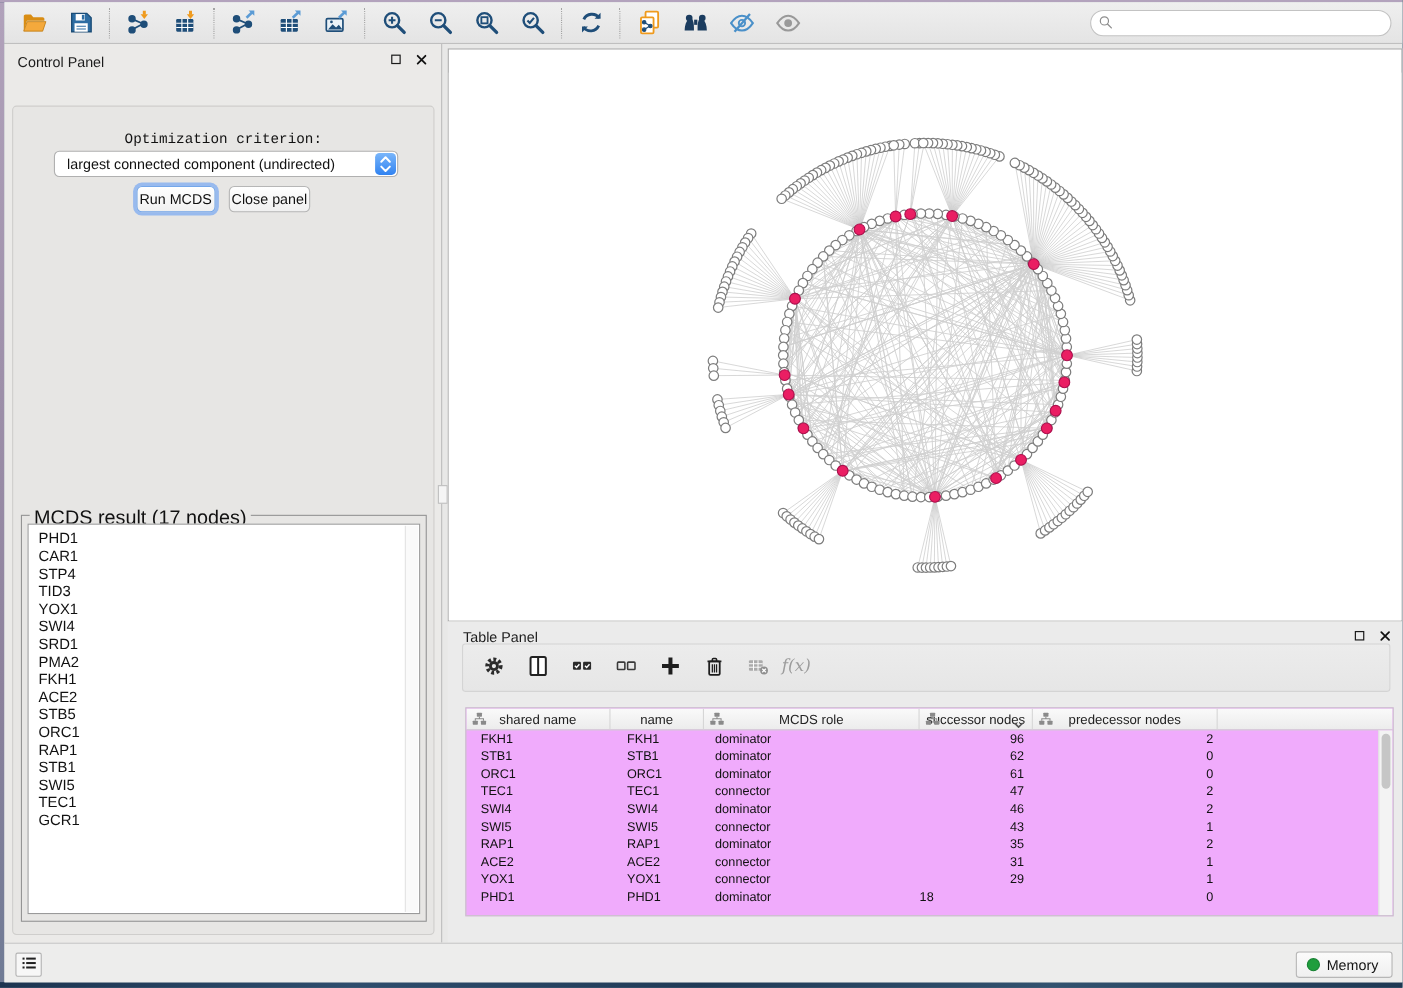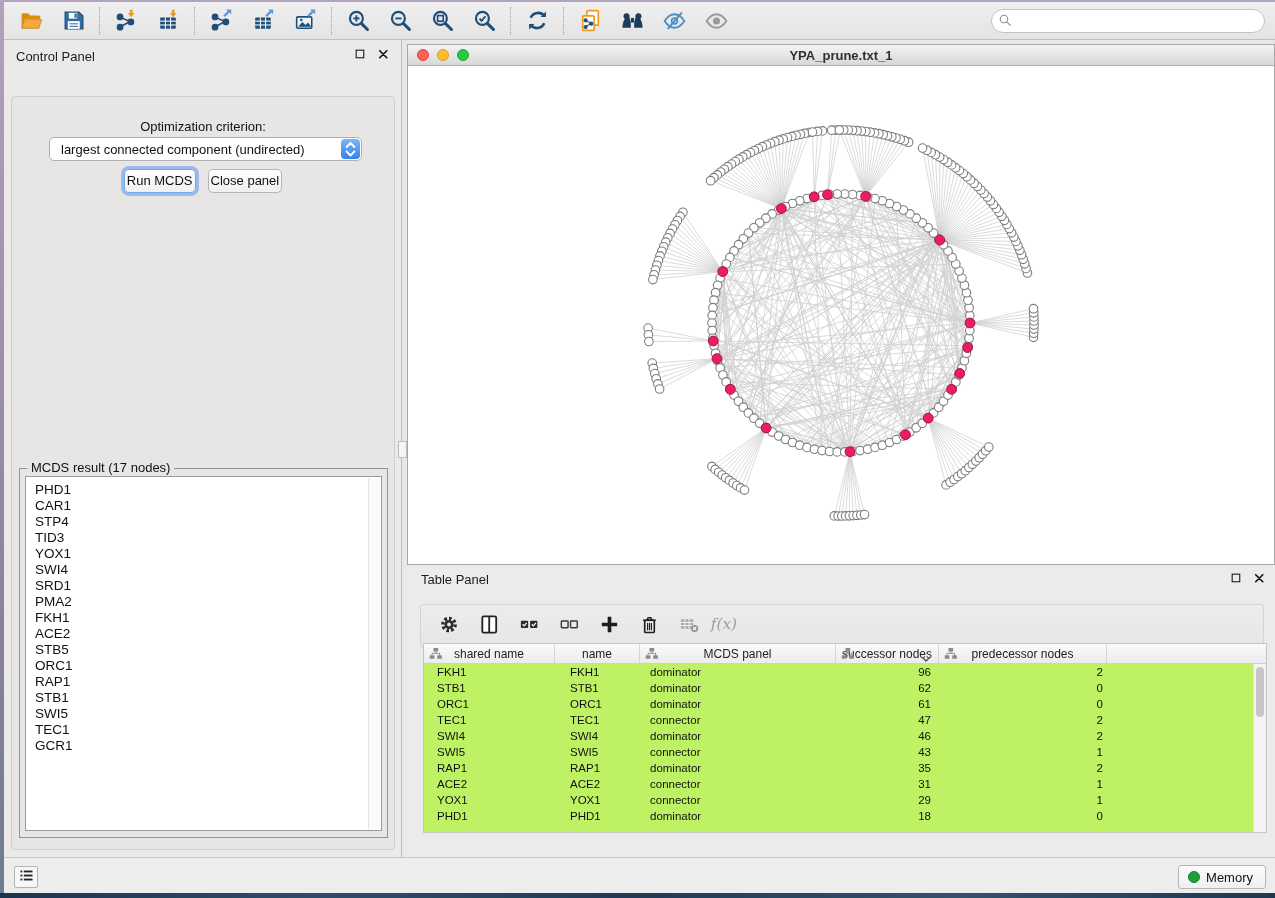--- a/index.html
+++ b/index.html
@@ -38,34 +38,34 @@
   .panel-ctl-btn { width:14px; height:14px; background:none; border:none; padding:0; display:flex; }
   .panel-ctl-btn svg { width:13px; height:13px; }
   .ctl-tabs { position:absolute; left:0; top:34px; width:100%; display:flex; justify-content:center; }
   .tab { padding:3px 13px 4px; background:linear-gradient(#ffffff,#f3f3f3); border:1px solid #b4b4b4;
     border-left:none; font-size:13px; color:#222; cursor:default; white-space:nowrap; }
   .tab:first-child { border-left:1px solid #b4b4b4; border-radius:5px 0 0 5px; }
   .tab:last-child { border-radius:0 5px 5px 0; }
   .tab.active { background:linear-gradient(#6db1f8,#2f86f3); color:#fff; border-color:#3c86e8; }
   .tab-pane { position:absolute; left:7px; top:56px; width:384px; height:754px;
     background:#e7e6e4; border:1px solid #cfcecc; border-radius:4px; }
-  .opt-label { position:absolute; left:0; top:22px; width:100%; text-align:center; font-size:13px; color:#111; }
+  .opt-label { position:absolute; left:0; top:22px; width:100%; text-align:center; font-size:13px; color:#111;font-family:Liberation Mono, monospace; }
   .select-box { position:absolute; left:37px; top:40px; width:313px; height:24px; background:#fff;
     border:1px solid #b0b0b0; border-radius:5px; font-size:13px; color:#111;
     display:flex; align-items:center; padding-left:11px; }
   .select-stepper { position:absolute; right:1px; top:1px; width:19px; height:20px; border-radius:4px;
     background:linear-gradient(#7ab6fa,#3183f1); }
   .select-stepper svg { width:19px; height:20px; }
   .btn-row { position:absolute; left:0; top:72px; width:100%; display:flex; justify-content:center; gap:12px; }
   .btn { background:linear-gradient(#ffffff,#f0f0f0); border:1px solid #b6b6b6; border-radius:5px;
     font-size:13px; color:#111; padding:3px 2px 4px; font-family:Liberation Sans, sans-serif; }
   .btn.focused { box-shadow:0 0 0 3px rgba(88,149,246,.55); border-color:#74a7ea; }
   .groupbox { position:absolute; left:7px; top:371px; width:369px; height:370px; border:1px solid #949494; }
   .groupbox-title { position:absolute; top:-9px; left:7px; background:#e7e6e4; padding:0 4px;
-    font-size:13px; color:#111; }
+    font-size:18px; color:#111; }
   .mcds-list { position:absolute; left:5px; top:7px; width:357px; height:355px; background:#fff;
     border:1px solid #9a9a9a; font-size:13.5px; line-height:16px; color:#111;
     padding:5px 0 0 9px; overflow:hidden; }
   .mcds-scroll { position:absolute; right:1px; top:1px; bottom:1px; width:12px; background:#fafafa;
     border-left:1px solid #e3e3e3; }
   .splitter-handle { position:absolute; left:394px; top:439px; width:9px; height:17px;
     background:#f5f5f5; border:1px solid #bdbdbd; }
 
   
   .net-window { position:absolute; left:403px; top:42px; width:868px; height:521px;
@@ -76,28 +76,28 @@
   .tl { width:12px; height:12px; border-radius:50%; }
   .tl.red { background:#ff5f57; border:1px solid #e0443e; }
   .tl.yellow { background:#febc2e; border:1px solid #d89e24; }
   .tl.green { background:#2ac840; border:1px solid #23a532; }
   .net-title { position:absolute; left:0; top:3px; width:100%; text-align:center; font-size:13px;
     font-weight:600; color:#303030; }
   .net-canvas { position:absolute; left:0; top:21px; width:866px; height:498px; background:#fff; }
 
   
   .table-panel { position:absolute; left:403px; top:563px; width:868px; height:292px; background:#ebebeb; }
-  .tp-toolbar { position:absolute; left:13px; top:39px; width:844px; height:44px;
+  .tp-toolbar { position:absolute; left:13px; top:20px; width:844px; height:44px;
     background:linear-gradient(#ececec,#e6e6e6); border:1px solid #d4d4d4; border-radius:3px;
     display:flex; align-items:center; gap:16px; padding-left:16px; }
   .tp-btn { width:24px; height:24px; background:none; border:none; padding:0; display:flex;
     align-items:center; justify-content:center; }
   .tp-btn svg { width:23px; height:23px; }
   .tp-btn.fx svg { width:40px; }
-  .data-table { position:absolute; left:16px; top:78px; width:844px; height:190px; background:#bef264;
+  .data-table { position:absolute; left:16px; top:78px; width:844px; height:190px; background:#f0abfc;
     border:1px solid #c6c6c6; overflow:hidden; }
   .thead { display:flex; height:20px; background:linear-gradient(#fafafa,#ececec);
     border-bottom:1px solid #cfcfcf; }
   .th { position:relative; display:flex; align-items:center; justify-content:center;
     font-size:12px; color:#222; border-right:1px solid #d6d6d6; flex:none; }
   .th .tree-ic { position:absolute; left:5px; top:3px; width:14px; height:13px; }
   .th .sort-ic { position:absolute; right:7px; top:7px; width:10px; height:7px; }
   .tbody .tr { display:flex; height:16px; align-items:center; }
   .td { flex:none; font-size:11.5px; color:#111; white-space:nowrap; overflow:hidden; }
   .table-vscroll { position:absolute; right:0; top:20px; bottom:0; width:13px; background:#f3f3f3;
@@ -393,28 +393,20 @@
               </div>
             <div class="mcds-scroll"></div>
           </div>
         </div>
       </div>
     </div>
 
     <div class="splitter-handle"></div>
 
     <div class="net-window">
-      <div class="net-titlebar">
-        <div class="traffic">
-          <span class="tl red"></span>
-          <span class="tl yellow"></span>
-          <span class="tl green"></span>
-        </div>
-        <div class="net-title">YPA_prune.txt_1</div>
-      </div>
       <div class="net-canvas"><svg width="866" height="498" viewBox="0 0 866 498" xmlns="http://www.w3.org/2000/svg">
             <g stroke="#b1b1b1" stroke-width="0.8" opacity="0.6">
               <line x1="314.7" y1="205.6" x2="304.2" y2="264.6"></line>
               <line x1="314.7" y1="205.6" x2="306.0" y2="279.8"></line>
               <line x1="314.7" y1="205.6" x2="330.5" y2="335.3"></line>
               <line x1="314.7" y1="205.6" x2="321.9" y2="322.6"></line>
               <line x1="314.7" y1="205.6" x2="508.2" y2="361.8"></line>
               <line x1="314.7" y1="205.6" x2="307.6" y2="287.3"></line>
               <line x1="314.7" y1="205.6" x2="547.8" y2="198.1"></line>
               <line x1="314.7" y1="205.6" x2="306.0" y2="279.8"></line>
@@ -1234,21 +1226,21 @@
             </div>
             <div class="th" style="width: 196px;">
               <span class="tree-ic"><svg viewBox="0 0 15 14" xmlns="http://www.w3.org/2000/svg">
                   <g fill="#8a8a8a">
                     <rect x="4.8" y="1" width="5" height="3.8" rx="0.6"></rect>
                     <rect x="0.8" y="8.8" width="5" height="3.8" rx="0.6"></rect>
                     <rect x="8.8" y="8.8" width="5" height="3.8" rx="0.6"></rect>
                   </g>
                   <path d="M7.3 4.8v2M3.3 8.8V6.8h8v2" fill="none" stroke="#8a8a8a" stroke-width="1"></path>
                 </svg></span>
-              <span>MCDS panel</span>
+              <span>MCDS role</span>
             </div>
             <div class="th" style="width: 103px;">
               <span class="tree-ic"><svg viewBox="0 0 15 14" xmlns="http://www.w3.org/2000/svg">
                   <g fill="#8a8a8a">
                     <rect x="4.8" y="1" width="5" height="3.8" rx="0.6"></rect>
                     <rect x="0.8" y="8.8" width="5" height="3.8" rx="0.6"></rect>
                     <rect x="8.8" y="8.8" width="5" height="3.8" rx="0.6"></rect>
                   </g>
                   <path d="M7.3 4.8v2M3.3 8.8V6.8h8v2" fill="none" stroke="#8a8a8a" stroke-width="1"></path>
                 </svg></span>
@@ -1331,21 +1323,21 @@
               <div class="td" style="width: 131px; padding-left: 13px;">YOX1</div>
               <div class="td" style="width: 85px; padding-left: 15px;">YOX1</div>
               <div class="td" style="width: 196px; padding-left: 10px;">connector</div>
               <div class="td" style="width: 103px; text-align: right; padding-right: 8px;">29</div>
               <div class="td" style="width: 168px; text-align: right; padding-right: 4px;">1</div>
             </div>
             <div class="tr">
               <div class="td" style="width: 131px; padding-left: 13px;">PHD1</div>
               <div class="td" style="width: 85px; padding-left: 15px;">PHD1</div>
               <div class="td" style="width: 196px; padding-left: 10px;">dominator</div>
-              <div class="td" style="width: 103px; text-align: right; padding-right: 8px;">18</div>
+              <div class="td" style="width: 103px; padding-right: 8px;">18</div>
               <div class="td" style="width: 168px; text-align: right; padding-right: 4px;">0</div>
             </div>
           </div>
         <div class="table-vscroll">
           <div class="table-vthumb"></div>
         </div>
       </div>
     </div>
 
     <div class="status-bar">

